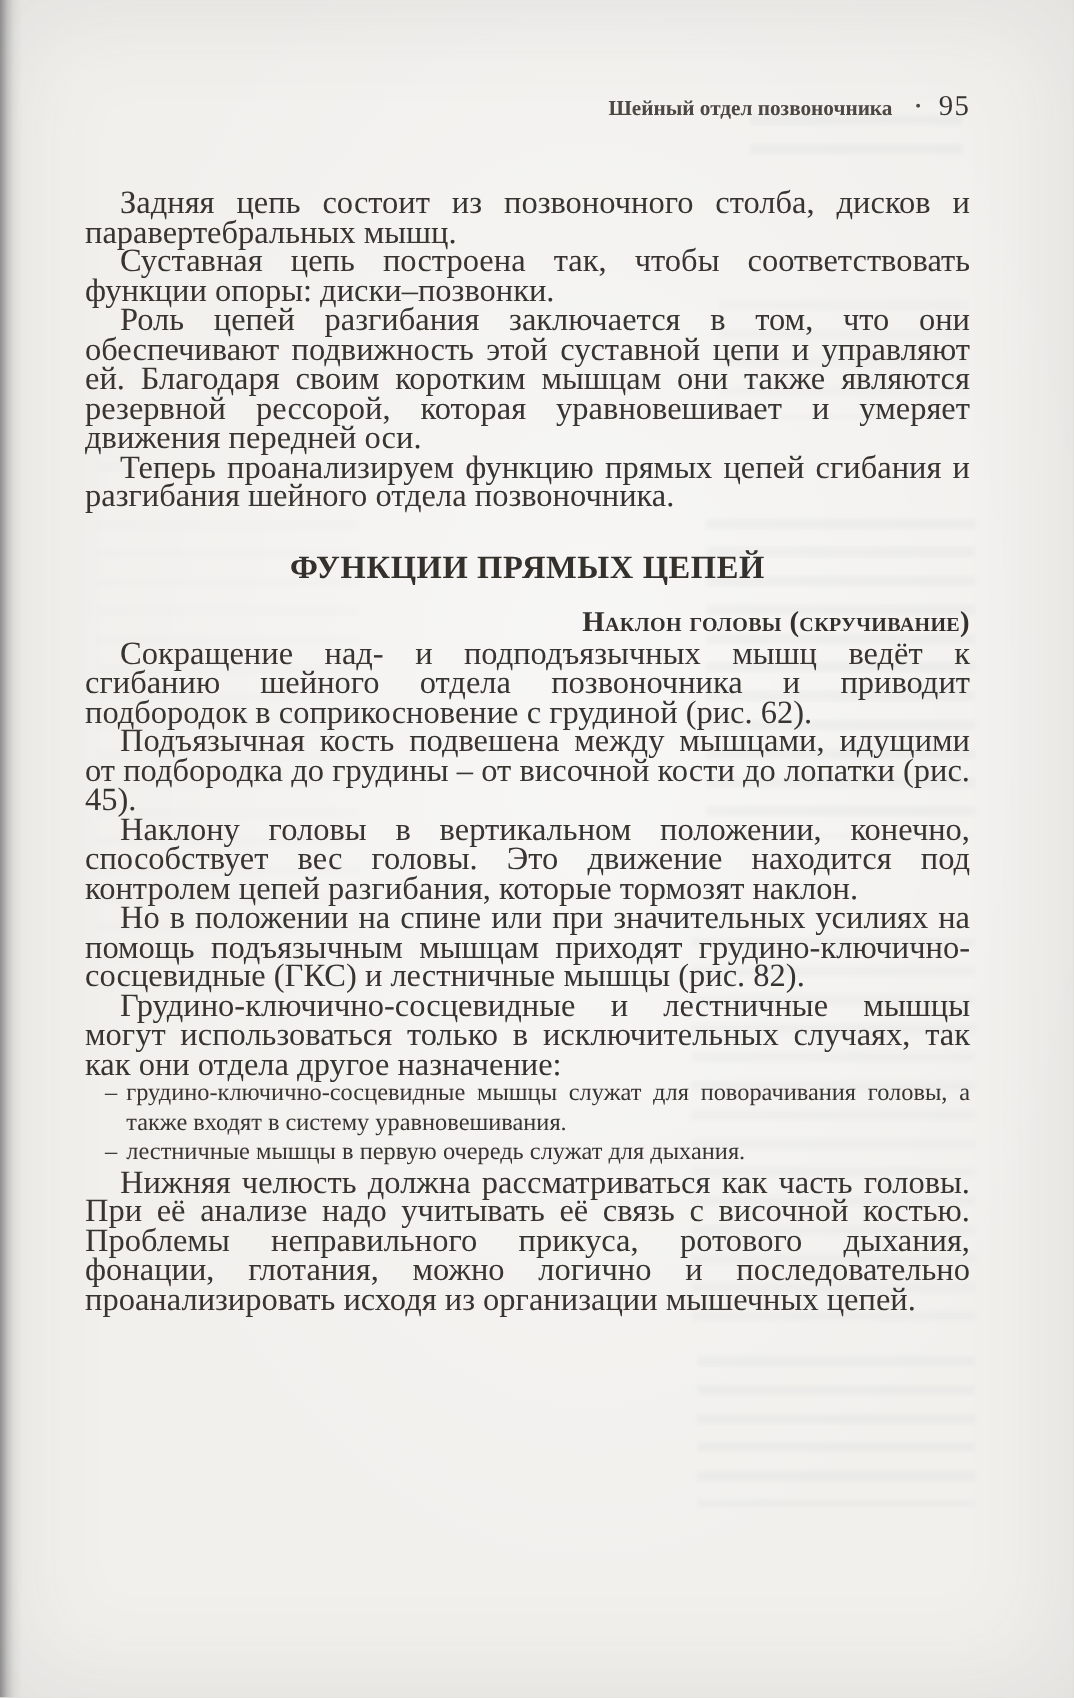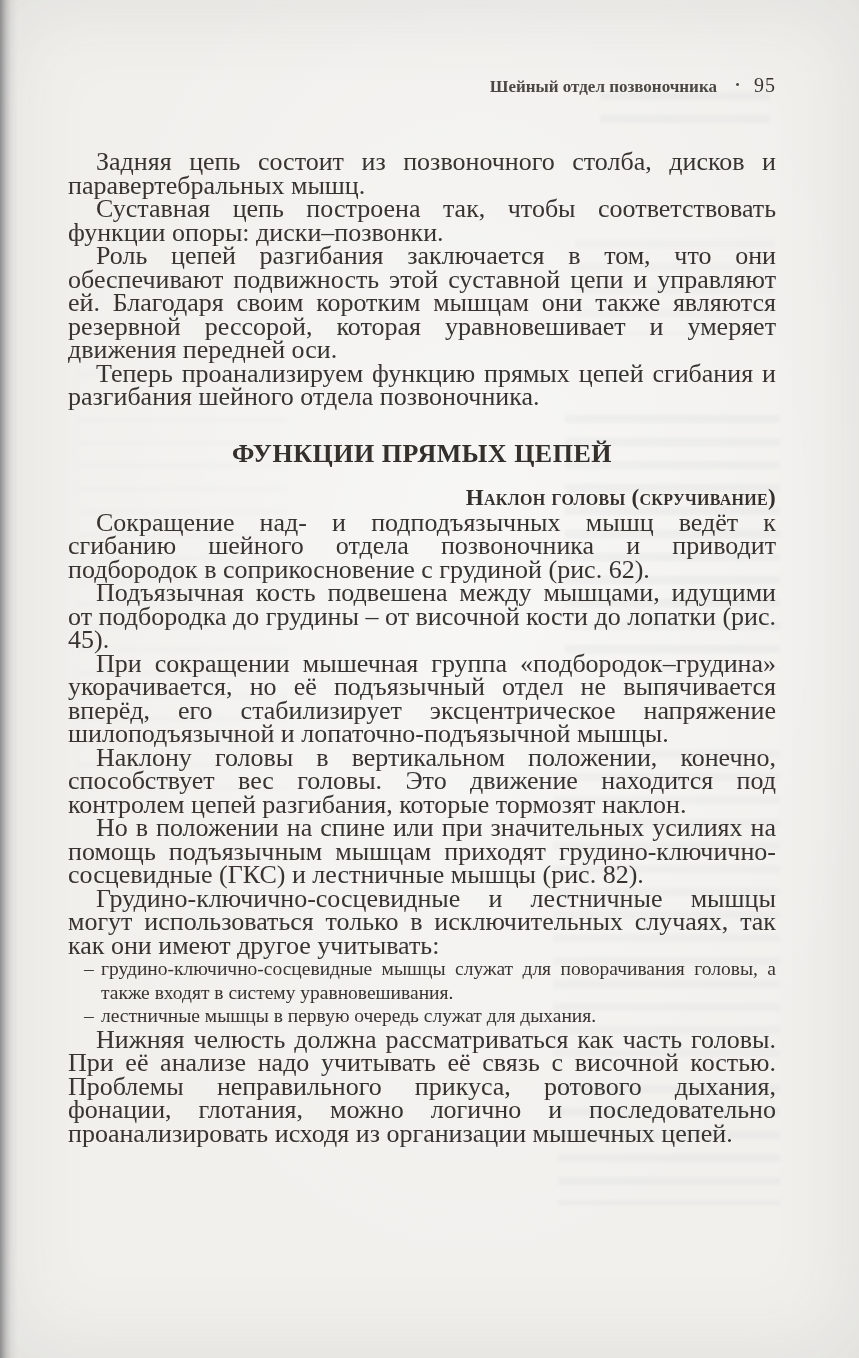--- a/index.html
+++ b/index.html
@@ -44,21 +44,21 @@
   .b6{left:78px;top:370px;width:210px;height:430px;opacity:.16;}
 
   .content{position:absolute;left:68px;top:0;width:708px;color:var(--ink);}
 
   .header{
     margin-top:72px;text-align:right;
     font-size:17px;font-weight:bold;color:var(--header_ink);
     line-height:26px;white-space:nowrap;
   }
   .rh-sep{margin:0 10px 0 14px;font-size:13px;vertical-align:3px;font-weight:normal;}
-  .rh-num{font-size:20px;font-weight:normal;color:var(--ink);letter-spacing:1px;text-align:right;}
+  .rh-num{font-size:23px;font-weight:normal;color:var(--ink);letter-spacing:1px;text-align:right;}
 
   .para{
     margin:0;text-indent:28px;text-align:justify;
     font-size:26px;line-height:23.5px;
     hyphens:auto;-webkit-hyphens:auto;
   }
   .intro{margin-top:50px;}
   .section-title{
     margin:30px 0 0;text-align:center;
     font-size:26px;font-weight:bold;letter-spacing:.5px;color:#34302c;
@@ -103,24 +103,23 @@
         <p class="para">Теперь проанализируем функцию прямых цепей сгибания и разгибания шейного отдела позвоночника.</p>
       </div>
 
     <h1 class="section-title">ФУНКЦИИ ПРЯМЫХ ЦЕПЕЙ</h1>
 
     <h2 class="subsection-title">Наклон головы (скручивание)</h2>
 
     <div class="block main">
         <p class="para">Сокращение над- и подподъязычных мышц ведёт к сгибанию шейного отдела позвоночника и приводит подбородок в соприкосновение с грудиной (рис. 62).</p>
         <p class="para">Подъязычная кость подвешена между мышцами, идущими от подбородка до грудины – от височной кости до лопатки (рис. 45).</p>
-        <p class="para">При сокращении мышечная группа «подбородок–грудина» укорачивается, но её подъязычный отдел не выпячивается вперёд, его стабилизирует эксцентрическое напряжение шилоподъязычной и лопаточно-подъязычной мышцы.</p>
         <p class="para">Наклону головы в вертикальном положении, конечно, способствует вес головы. Это движение находится под контролем цепей разгибания, которые тормозят наклон.</p>
         <p class="para">Но в положении на спине или при значительных усилиях на помощь подъязычным мышцам приходят грудино-ключично-сосцевидные (ГКС) и лестничные мышцы (рис. 82).</p>
-        <p class="para">Грудино-ключично-сосцевидные и лестничные мышцы могут использоваться только в исключительных случаях, так как они имеют другое учитывать:</p>
+        <p class="para">Грудино-ключично-сосцевидные и лестничные мышцы могут использоваться только в исключительных случаях, так как они отдела другое назначение:</p>
       </div>
 
     <div class="block list">
         <p class="list-para"><span class="marker">–</span><span>грудино-ключично-сосцевидные мышцы служат для поворачивания головы, а также входят в систему уравновешивания.</span></p>
         <p class="list-para"><span class="marker">–</span><span>лестничные мышцы в первую очередь служат для дыхания.</span></p>
       </div>
 
     <div class="block closing">
         <p class="para">Нижняя челюсть должна рассматриваться как часть головы. При её анализе надо учитывать её связь с височной костью. Проблемы неправильного прикуса, ротового дыхания, фонации, глотания, можно логично и последовательно проанализировать исходя из организации мышечных цепей.</p>
       </div>

